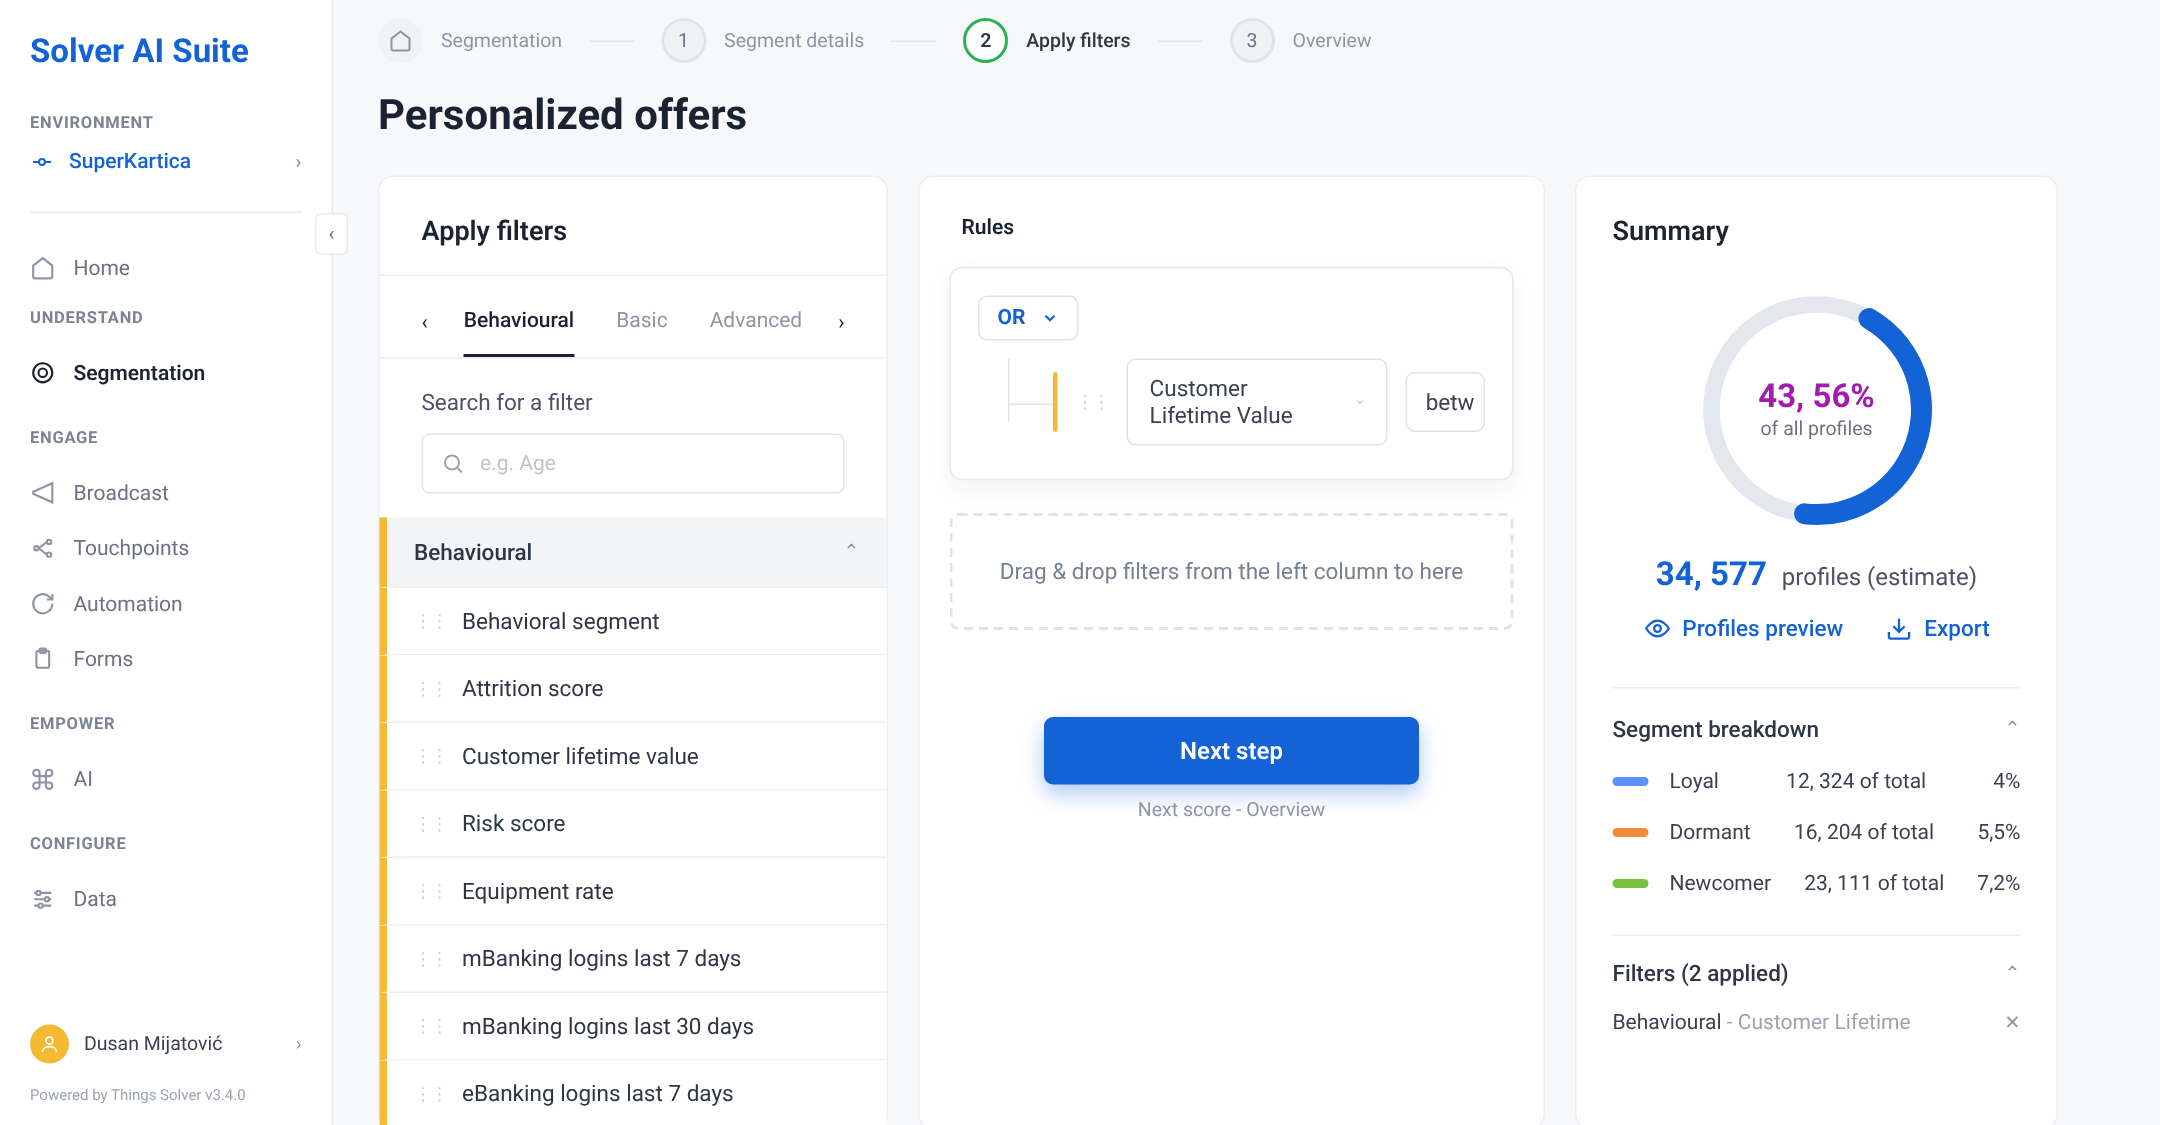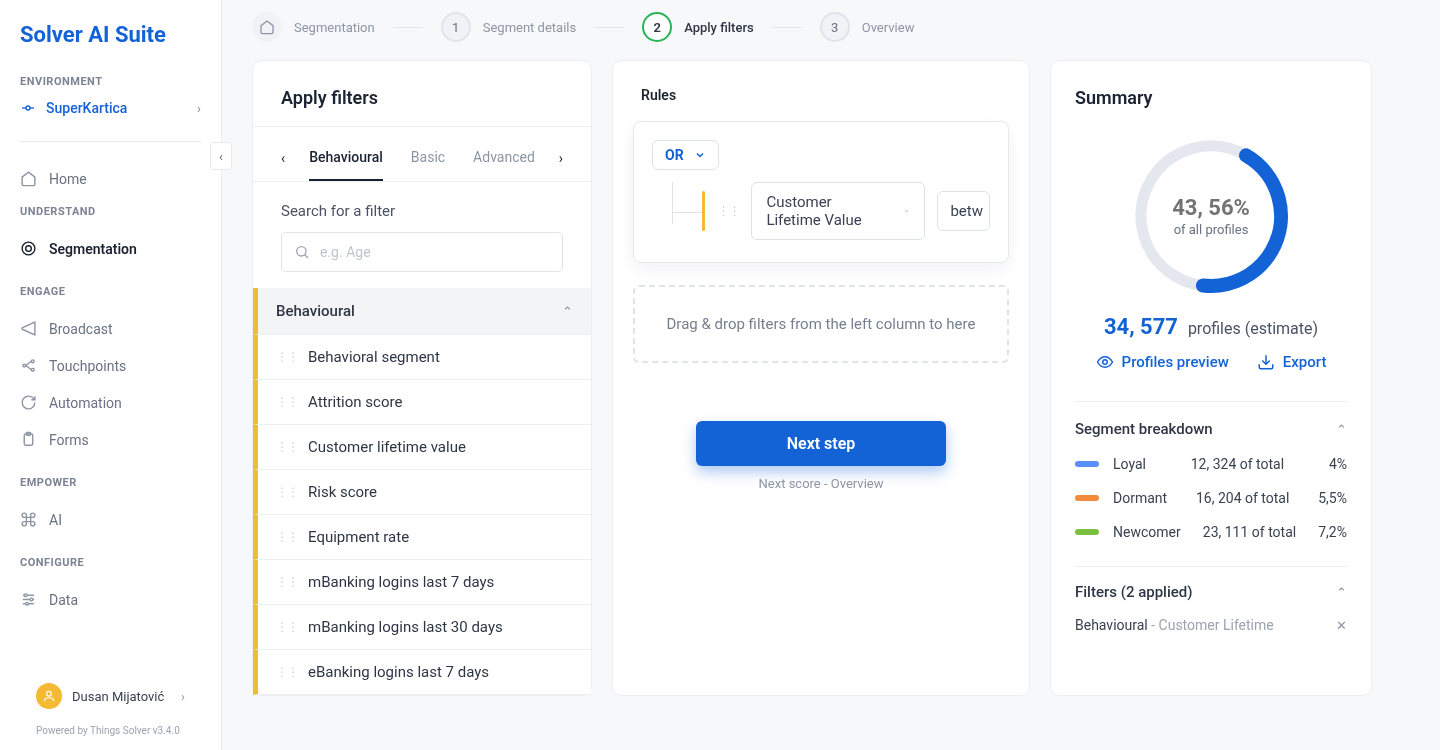--- a/index.html
+++ b/index.html
@@ -8,21 +8,21 @@
     .sidebar-inner { padding: 22px 20px 0 20px; }
     .brand { color: #1463d6; font-weight: 700; font-size: 22px; margin-bottom: 28px; }
     .section-label { font-size: 11px; font-weight: 700; color: #7b8394; letter-spacing: 0.5px; margin: 10px 0 12px 0; }
     .env-select { display: flex; align-items: center; justify-content: space-between; color: #1463d6; font-size: 14px; font-weight: 500; cursor: pointer; padding-bottom: 25px; border-bottom: 1px solid #e8eaed; margin-bottom: 8px; }
     .env-select .left { display: flex; align-items: center; gap: 10px; }
     .collapse-toggle { position: absolute; right: -11px; top: 142px; width: 22px; height: 28px; background: #fff; border: 1px solid #e8eaed; border-radius: 4px; display: flex; align-items: center; justify-content: center; cursor: pointer; color: #5d6676; font-size: 13px; }
     .nav-item { display: flex; align-items: center; gap: 12px; padding: 10px 0; color: #6a7283; font-size: 14px; cursor: pointer; }
     .nav-item svg, .nav-item .ico { width: 17px; height: 17px; flex-shrink: 0; color: #8d95a5; }
     .nav-item.active { color: #1b2332; font-weight: 600; }
     .nav-item.active svg { color: #1b2332; }
-    .sidebar-footer { margin-top: auto; padding: 14px 36px; }
+    .sidebar-footer { margin-top: auto; padding: 14px 20px; }
     .user-row { display: flex; align-items: center; justify-content: space-between; cursor: pointer; }
     .user-row .left { display: flex; align-items: center; gap: 10px; }
     .avatar { width: 26px; height: 26px; border-radius: 50%; background: #f4ba33; display: flex; align-items: center; justify-content: center; color: #fff; font-size: 13px; }
     .user-name { font-size: 13px; color: #3a4252; }
     .powered { font-size: 10px; color: #9ca3b0; margin-top: 16px; }
     .main { flex: 1; padding: 12px 30px 0 30px; overflow: hidden; }
     .stepper { display: flex; align-items: center; gap: 18px; margin-bottom: 18px; }
     .step { display: flex; align-items: center; gap: 12px; cursor: pointer; }
     .step-circle { width: 30px; height: 30px; border-radius: 50%; border: 2px solid #e0e3e9; background: #f1f2f5; display: flex; align-items: center; justify-content: center; font-size: 13px; color: #6a7283; }
     .step-circle.home { border: none; }
@@ -62,21 +62,21 @@
     .rule-extra { display: inline-flex; align-items: center; border: 1px solid #dde1e8; border-radius: 6px; padding: 10px 6px 10px 12px; font-size: 15px; color: #3a4252; }
     .dropzone { margin-top: 22px; border: 2px dashed #e0e3e9; border-radius: 6px; padding: 28px 18px; text-align: center; color: #758091; font-size: 15px; }
     .next-btn { display: block; margin: 58px auto 0 auto; background: #1463d6; color: #fff; font-size: 16px; font-weight: 600; border: none; border-radius: 6px; padding: 13px 0; width: 250px; cursor: pointer; box-shadow: 0 6px 14px rgba(20,99,214,0.35); }
     .next-hint { text-align: center; margin-top: 10px; font-size: 13px; color: #8d95a5; }
     .summary-card { width: 322px; padding: 26px 24px; }
     .summary-card h3 { font-size: 18px; font-weight: 600; color: #1b2332; padding-bottom: 18px; }
     .gauge-wrap { display: flex; justify-content: center; margin-top: 10px; }
     .gauge { position: relative; width: 160px; height: 160px; }
     .gauge svg { transform: rotate(-60deg); }
     .gauge-center { position: absolute; top: 0; left: 0; right: 0; bottom: 0; display: flex; flex-direction: column; align-items: center; justify-content: center; }
-    .gauge-pct { color: #737373; font-size: 22px; font-weight: 700; }
+    .gauge-pct { color: #a21caf; font-size: 22px; font-weight: 700; }
     .gauge-sub { color: #6a7283; font-size: 13px; margin-top: 2px; }
     .profiles-est { text-align: center; margin-top: 18px; color: #4a5264; font-size: 16px; }
     .profiles-est .big { color: #1463d6; font-size: 22px; font-weight: 700; margin-right: 6px; }
     .summary-actions { display: flex; justify-content: center; gap: 28px; margin-top: 14px; color: #1463d6; font-size: 15px; font-weight: 500; }
     .summary-actions .act { display: flex; align-items: center; gap: 8px; cursor: pointer; text-align: center; }
     .breakdown-header { display: flex; justify-content: space-between; align-items: center; margin-top: 30px; padding-top: 18px; border-top: 1px solid #eceef1; font-size: 15px; color: #2e3645; font-weight: 500; cursor: pointer; }
     .breakdown-row { display: flex; align-items: center; justify-content: space-between; margin-top: 18px; font-size: 14px; color: #3a4252; }
     .breakdown-row .lbl { display: flex; align-items: center; gap: 14px; }
     .swatch { width: 24px; height: 6px; border-radius: 3px; }
     .filters-applied-header { display: flex; justify-content: space-between; align-items: center; margin-top: 26px; padding-top: 16px; border-top: 1px solid #eceef1; font-size: 15px; color: #2e3645; font-weight: 500; cursor: pointer; }
@@ -215,20 +215,21 @@
       <div class="step-circle active">2</div>
       <span class="step-label">Apply filters</span>
     </div>
     <div class="step-divider"></div>
     <div class="step">
       <div class="step-circle">3</div>
       <span class="step-label">Overview</span>
     </div>
   </div>
 
+  <div class="page-title">Personalized offers</div>
 
   <div class="workspace">
 
     <div class="card filters-card">
       <h3>Apply filters</h3>
       <div class="tabs">
         <span class="tab-arrow">‹</span>
         <div class="tabs-inner">
           <span class="tab active">Behavioural</span>
           <span class="tab">Basic</span>

